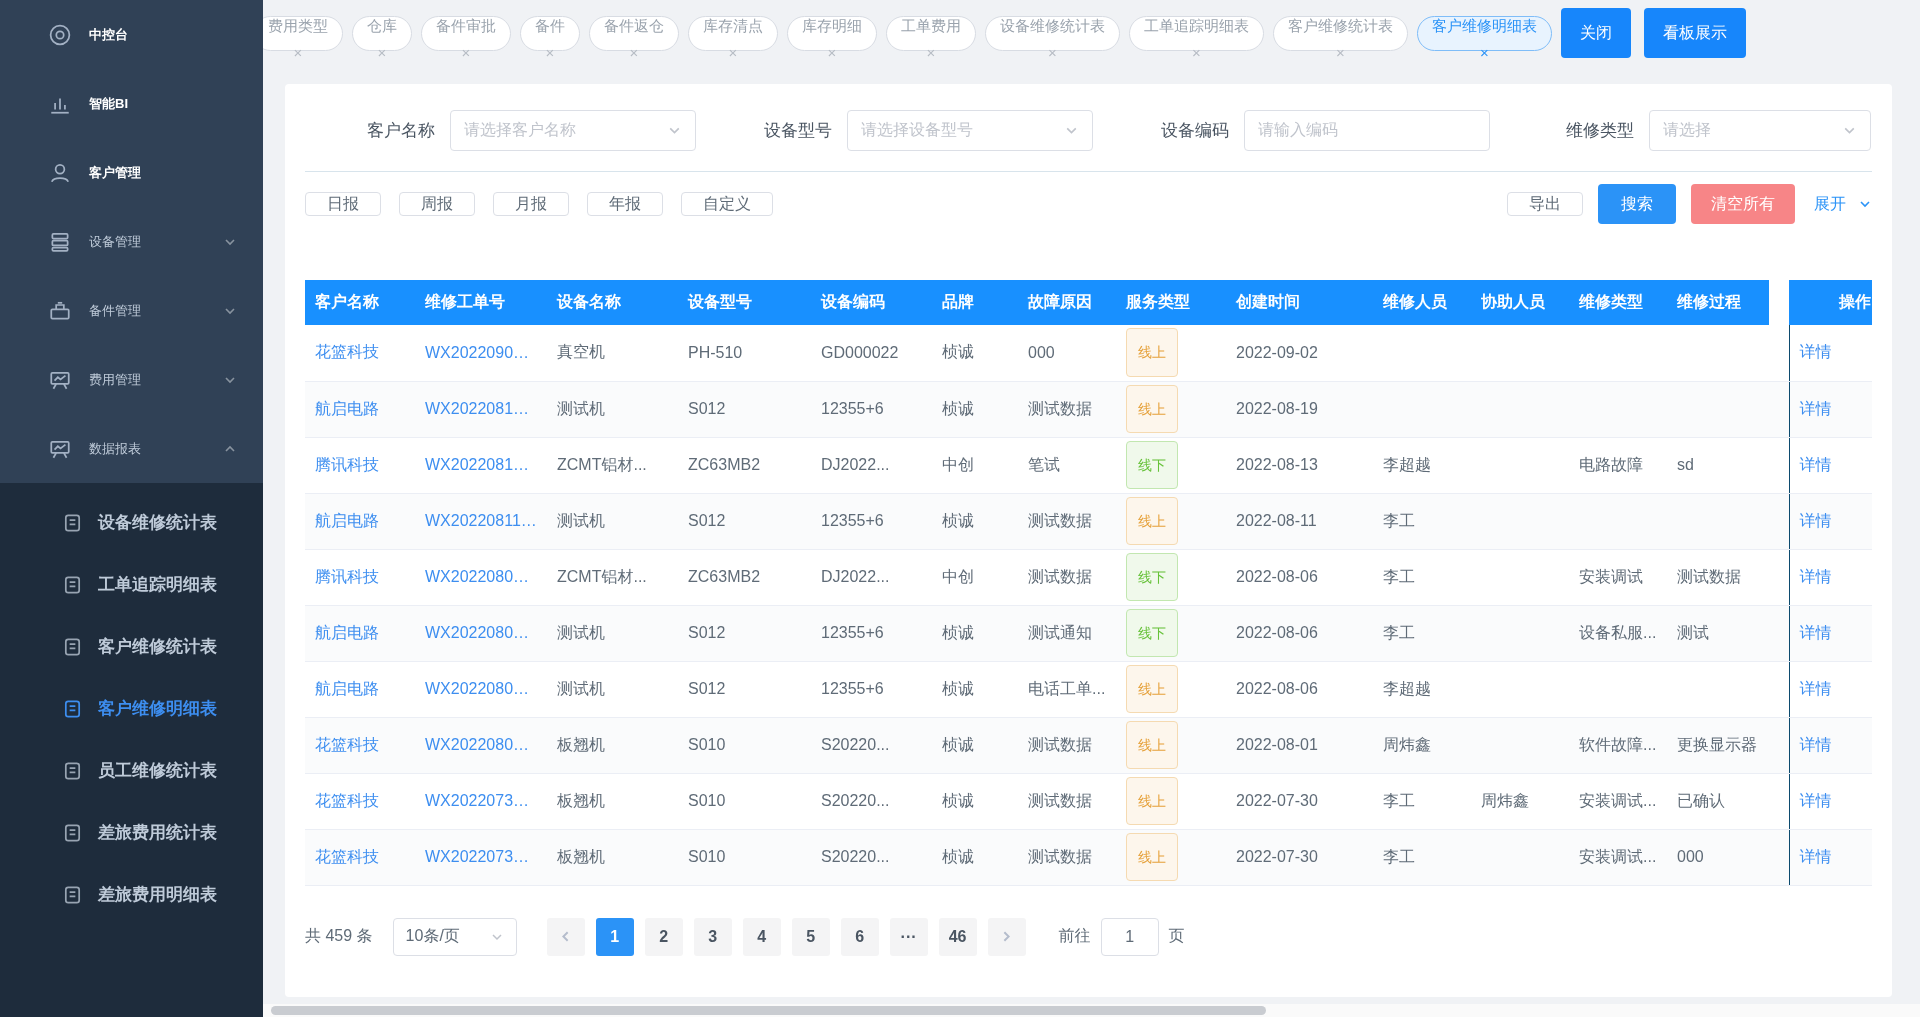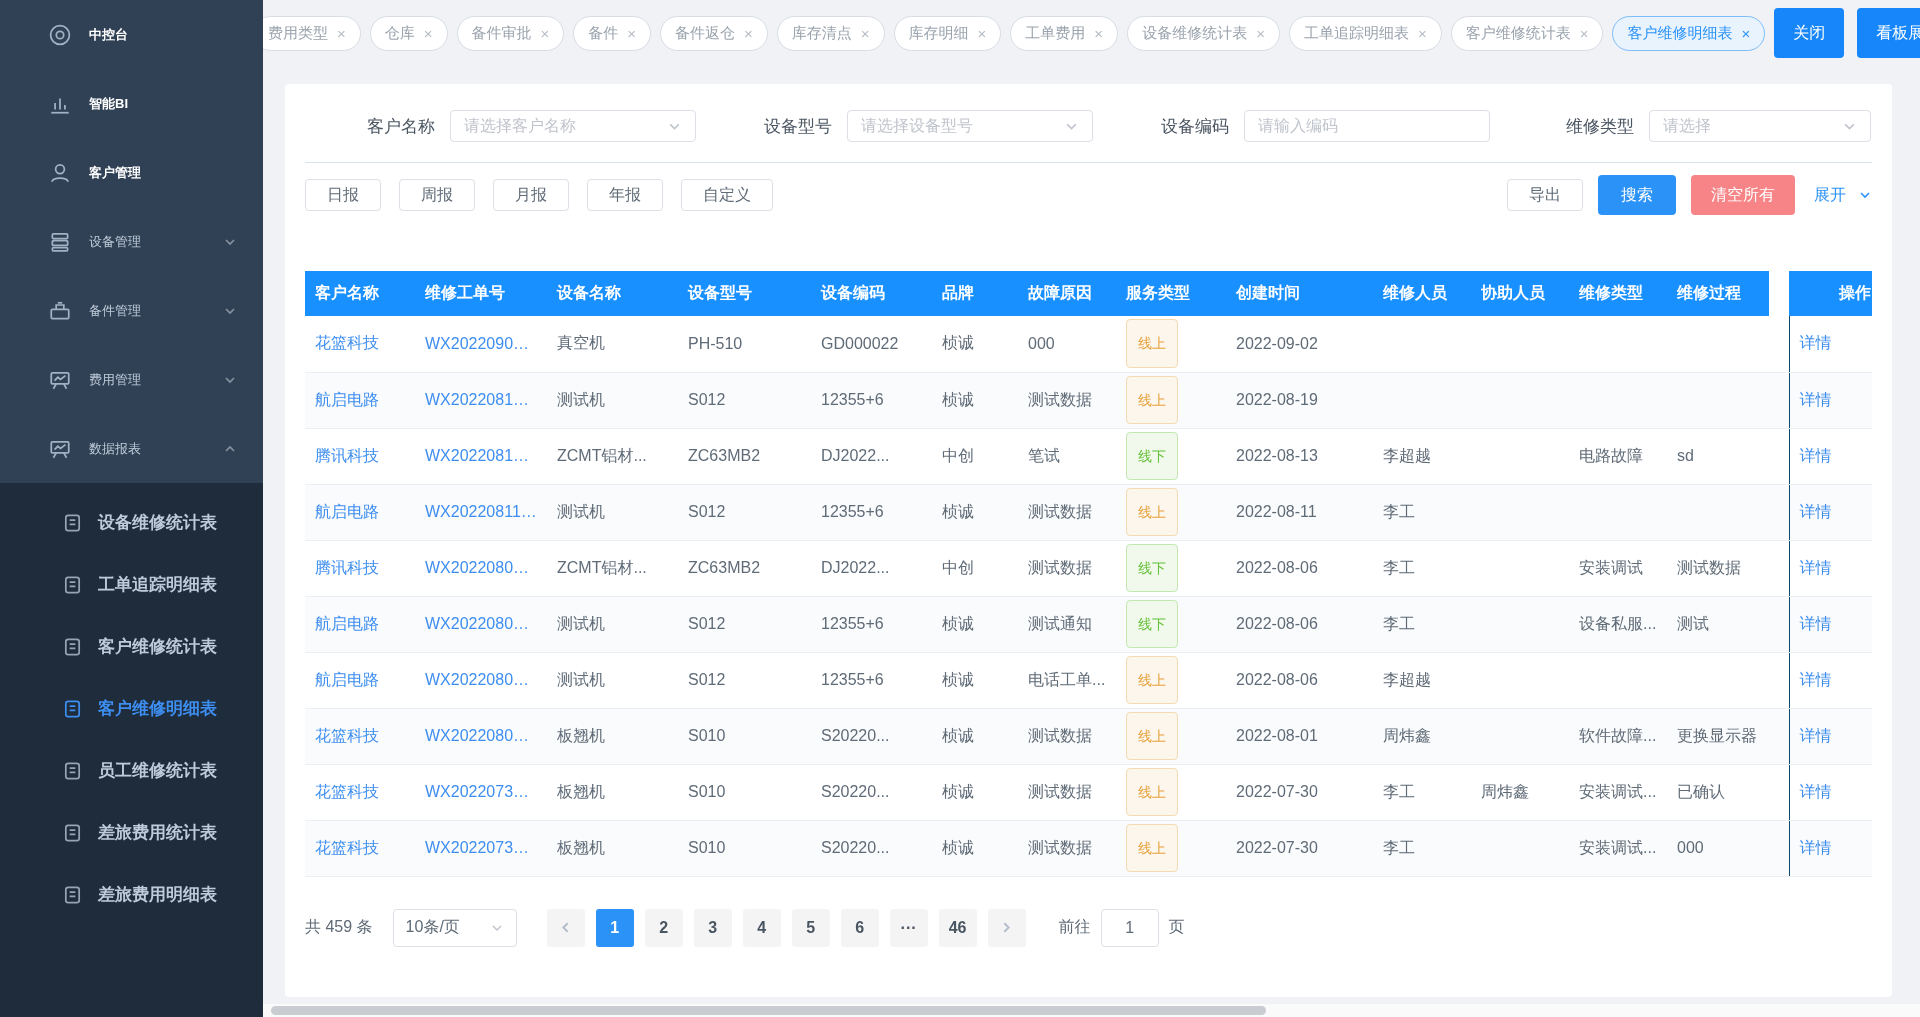--- a/index.html
+++ b/index.html
@@ -17,44 +17,44 @@
   .sub-item { height:62px; display:flex; align-items:center; padding-left:62px; font-size:17px; font-weight:bold; color:#bfcbd9; cursor:pointer; }
   .sub-item .si-icon { width:21px; height:21px; margin-right:15px; color:#98a4b2; flex-shrink:0; }
   .sub-item.active { color:#3d8ef0; }
   .sub-item.active .si-icon { color:#3d8ef0; }
 
   
   .main { flex:1; display:flex; flex-direction:column; position:relative; overflow:hidden; }
 
   
   .tabbar { height:66px; display:flex; align-items:center; gap:9px; padding:0 18px 0 6px; overflow:hidden; flex-shrink:0; }
-  .pill { height:35px; display:flex; align-items:center; gap:9px; padding:0 14px; background:#fff; border:1px solid #d8dce3; border-radius:18px; color:#9aa3ad; font-size:15px; white-space:nowrap; flex-shrink:0; cursor:pointer; }
+  .pill { height:35px; display:flex; align-items:center; gap:9px; padding:0 14px; background:#fff; border:1px solid #d8dce3; border-radius:18px; color:#9aa3ad; font-size:15px; white-space:nowrap; flex-shrink:0; cursor:pointer;flex-direction:column; }
   .pill .x { color:#b6bcc4; font-size:15px; line-height:1; }
   .pill.first { margin-left:-16px; }
   .pill.active { background:#e8f3fe; border-color:#7fbdf8; color:#2b93f7; }
   .pill.active .x { color:#2b93f7; }
   .btn-blue { background:#1786fb; color:#fff; border:none; border-radius:4px; height:50px; padding:0 19px; font-size:16px; cursor:pointer; flex-shrink:0; font-family:inherit; }
   .btn-board { margin-left:4px; }
 
   
   .card { background:#fff; border-radius:4px; margin:18px 28px 0 22px; padding:26px 20px 0 20px; height:913px; }
 
   
   .filters { display:flex; align-items:center; padding-bottom:20px; border-bottom:1px solid #d8e4ec; }
   .fgroup { display:flex; align-items:center; }
   .fgroup label { font-size:17px; color:#4a5562; margin-right:15px; white-space:nowrap; }
-  .fld { width:246px; height:32px; border:1px solid #dcdfe6; border-radius:4px; background:#fff; display:flex; align-items:center; justify-content:space-between; padding:0 13px; cursor:pointer; }
+  .fld { width:246px; height:41px; border:1px solid #dcdfe6; border-radius:4px; background:#fff; display:flex; align-items:center; justify-content:space-between; padding:0 13px; cursor:pointer; }
   .fld .ph { color:#c0c4cc; font-size:16px; }
   .fld .dn { color:#c0c4cc; }
   .g1 { margin-left:62px; } .g2 { margin-left:68px; } .g3 { margin-left:68px; } .g4 { margin-left:76px; }
   .g4 .fld { width:222px; }
 
   
   .toolbar { display:flex; align-items:center; margin-top:12px; }
-  .btn-plain { height:32px; padding:0 21px; background:#fff; border:1px solid #dcdfe6; border-radius:4px; color:#5f6b77; font-size:16px; cursor:pointer; font-family:inherit; }
+  .btn-plain { height:24px; padding:0 21px; background:#fff; border:1px solid #dcdfe6; border-radius:4px; color:#5f6b77; font-size:16px; cursor:pointer; font-family:inherit; }
   .periods { display:flex; gap:18px; }
   .tb-right { margin-left:auto; display:flex; align-items:center; gap:15px; }
   .btn-search { background:#2b93f7; color:#fff; border:none; height:40px; padding:0 23px; border-radius:4px; font-size:16px; cursor:pointer; font-family:inherit;text-align:right; }
   .btn-clear { background:#f78587; color:#fff; border:none; height:40px; padding:0 20px; border-radius:4px; font-size:16px; cursor:pointer; font-family:inherit; }
   .expand-link { color:#2b93f7; font-size:16px; display:flex; align-items:center; gap:12px; cursor:pointer; margin-left:4px; }
 
   
   table { width:100%; border-collapse:collapse; table-layout:fixed; margin-top:56px; font-size:16px; }
   thead th { background:#1890ff; color:#fff; font-weight:bold; height:45px; text-align:left; padding:0 10px; white-space:nowrap; overflow:hidden; }
   th.gut { background:#fff; padding:0; }

